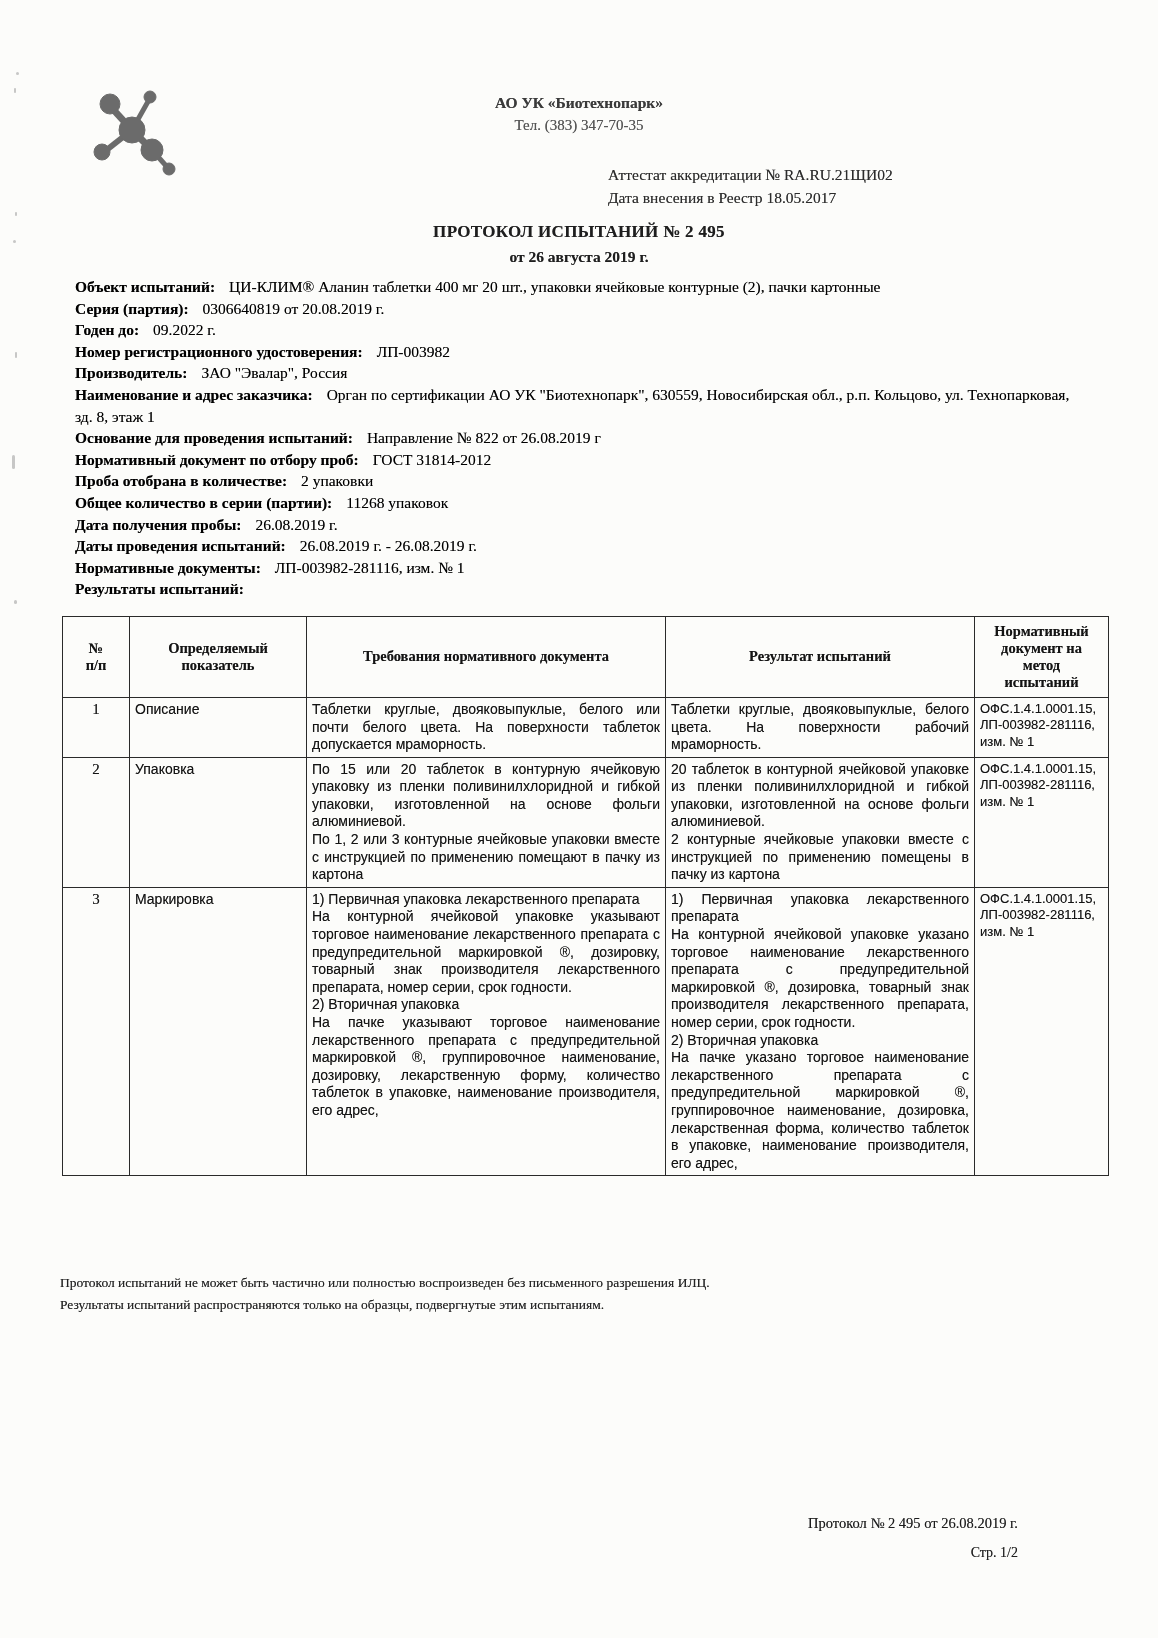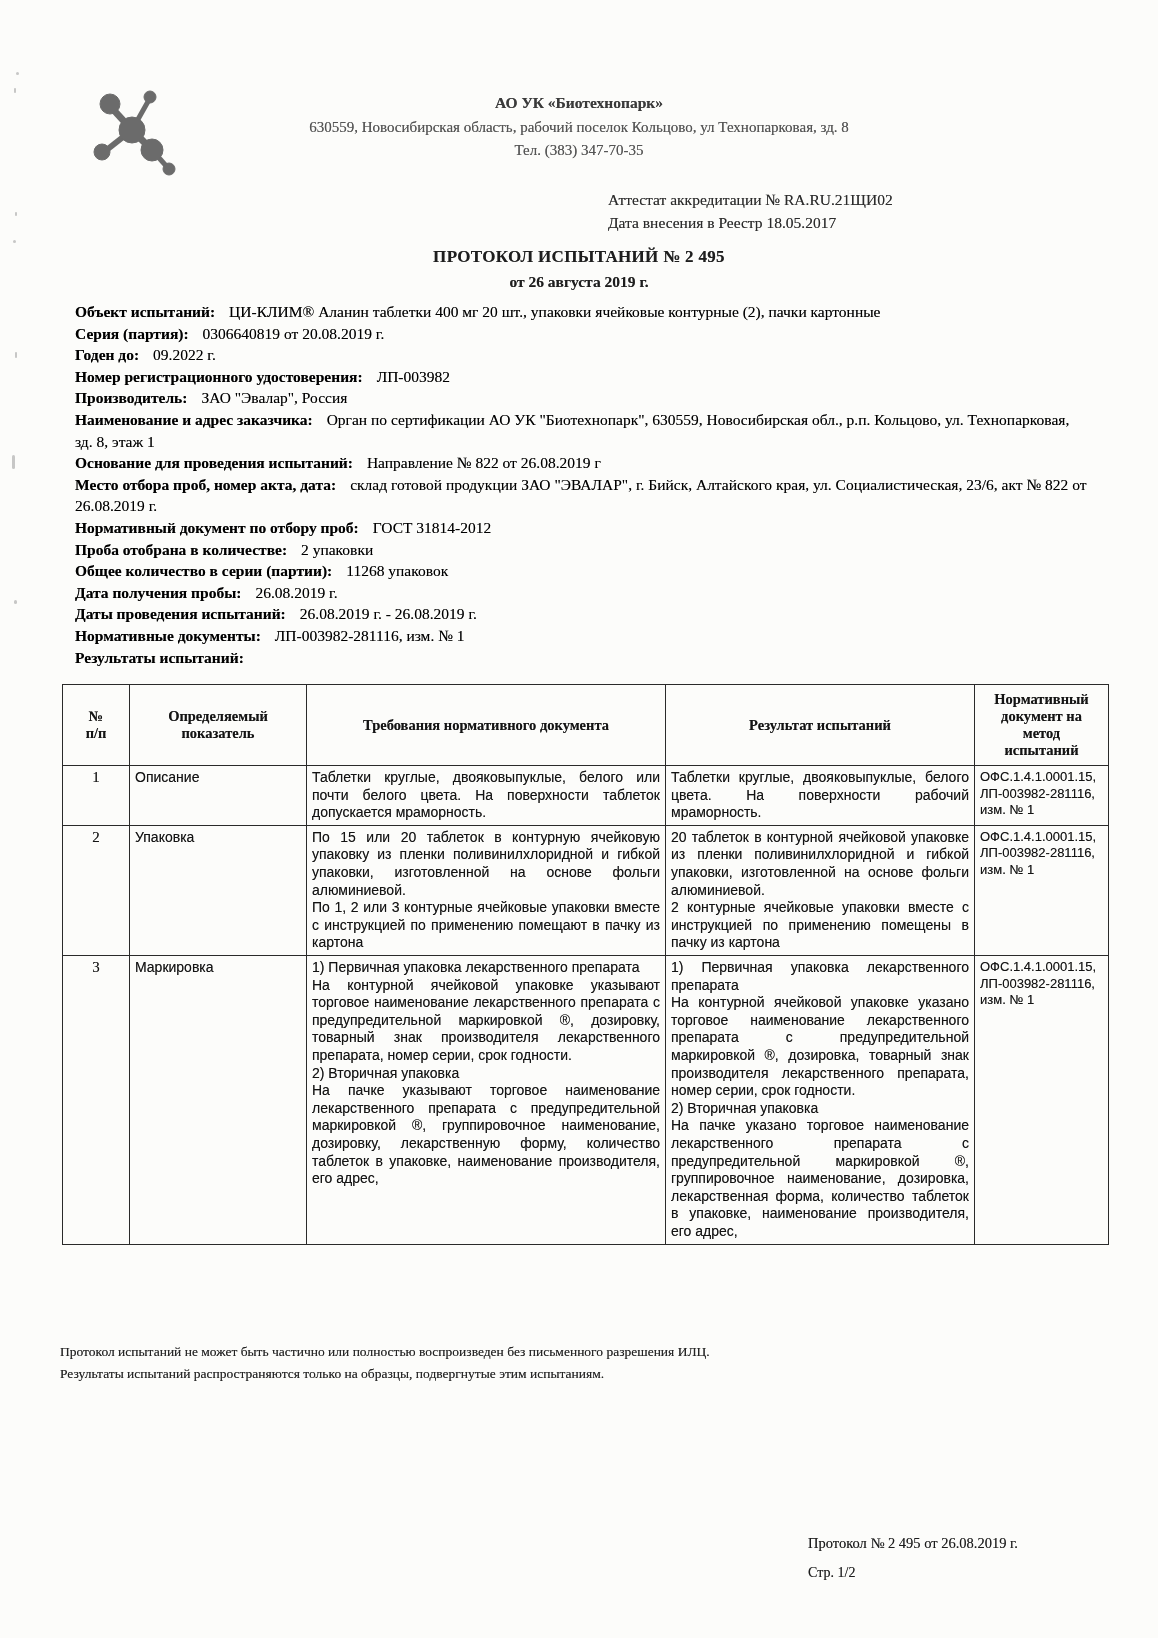--- a/index.html
+++ b/index.html
@@ -94,21 +94,22 @@
     font-size:13.5px;
     line-height:22px;
     color:#242424;
     font-family:"Liberation Serif", serif;
   }
   .footnotes p{margin:0;}
 
   .bottomright{
     position:absolute;
     right:140px;
-    bottom:50px;
+    bottom:70px;
+    text-align:right;
     font-size:14.5px;
     line-height:30px;
     color:#1d1d1d;
   }
   .bottomright .pg{font-size:14px;}
 </style>
 </head>
 <body>
 
 <div class="page">
@@ -132,21 +133,20 @@
       <circle cx="64" cy="15" r="6"></circle>
       <circle cx="46" cy="48" r="13"></circle>
       <circle cx="16" cy="70" r="8"></circle>
       <circle cx="66" cy="68" r="11"></circle>
       <circle cx="83" cy="87" r="6"></circle>
     </g>
   </svg>
 
   <div class="head-center">
     <div class="org-name">АО УК «Биотехнопарк»</div>
-    <div class="org-addr">630559, Новосибирская область, рабочий поселок Кольцово, ул Технопарковая, зд. 8</div>
     <div class="org-phone">Тел. (383) 347-70-35</div>
   </div>
 
   <div class="accred">
     <div>Аттестат аккредитации № RA.RU.21ЩИ02</div>
     <div>Дата внесения в Реестр 18.05.2017</div>
   </div>
 
   <div class="title-block">
     <div class="title-main">ПРОТОКОЛ ИСПЫТАНИЙ № 2 495</div>
@@ -154,21 +154,20 @@
   </div>
 
   <div class="fields">
     <p><b>Объект испытаний:</b><span>ЦИ-КЛИМ® Аланин таблетки 400 мг 20 шт., упаковки ячейковые контурные (2), пачки картонные</span></p>
     <p><b>Серия (партия):</b><span>0306640819 от 20.08.2019 г.</span></p>
     <p><b>Годен до:</b><span>09.2022 г.</span></p>
     <p><b>Номер регистрационного удостоверения:</b><span>ЛП-003982</span></p>
     <p><b>Производитель:</b><span>ЗАО "Эвалар", Россия</span></p>
     <p><b>Наименование и адрес заказчика:</b><span>Орган по сертификации АО УК "Биотехнопарк", 630559, Новосибирская обл., р.п. Кольцово, ул. Технопарковая, зд. 8, этаж 1</span></p>
     <p><b>Основание для проведения испытаний:</b><span>Направление № 822 от 26.08.2019 г</span></p>
-    <p><b>Место отбора проб, номер акта, дата:</b><span>склад готовой продукции ЗАО "ЭВАЛАР", г. Бийск, Алтайского края, ул. Социалистическая, 23/6, акт № 822 от 26.08.2019 г.</span></p>
     <p><b>Нормативный документ по отбору проб:</b><span>ГОСТ 31814-2012</span></p>
     <p><b>Проба отобрана в количестве:</b><span>2 упаковки</span></p>
     <p><b>Общее количество в серии (партии):</b><span>11268 упаковок</span></p>
     <p><b>Дата получения пробы:</b><span>26.08.2019 г.</span></p>
     <p><b>Даты проведения испытаний:</b><span>26.08.2019 г. - 26.08.2019 г.</span></p>
     <p><b>Нормативные документы:</b><span>ЛП-003982-281116, изм. № 1</span></p>
     <p><b>Результаты испытаний:</b><span></span></p>
   </div>
 
   <table class="results">

